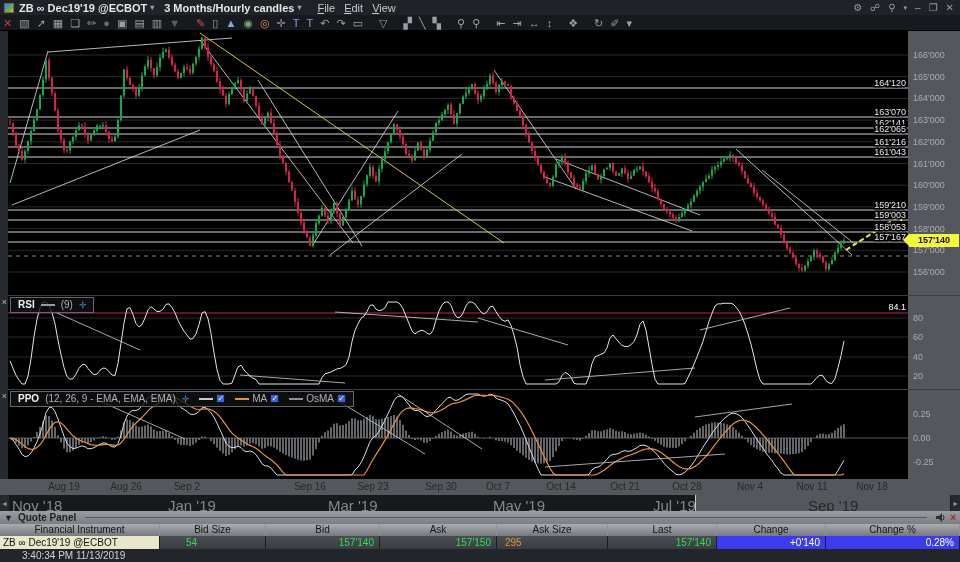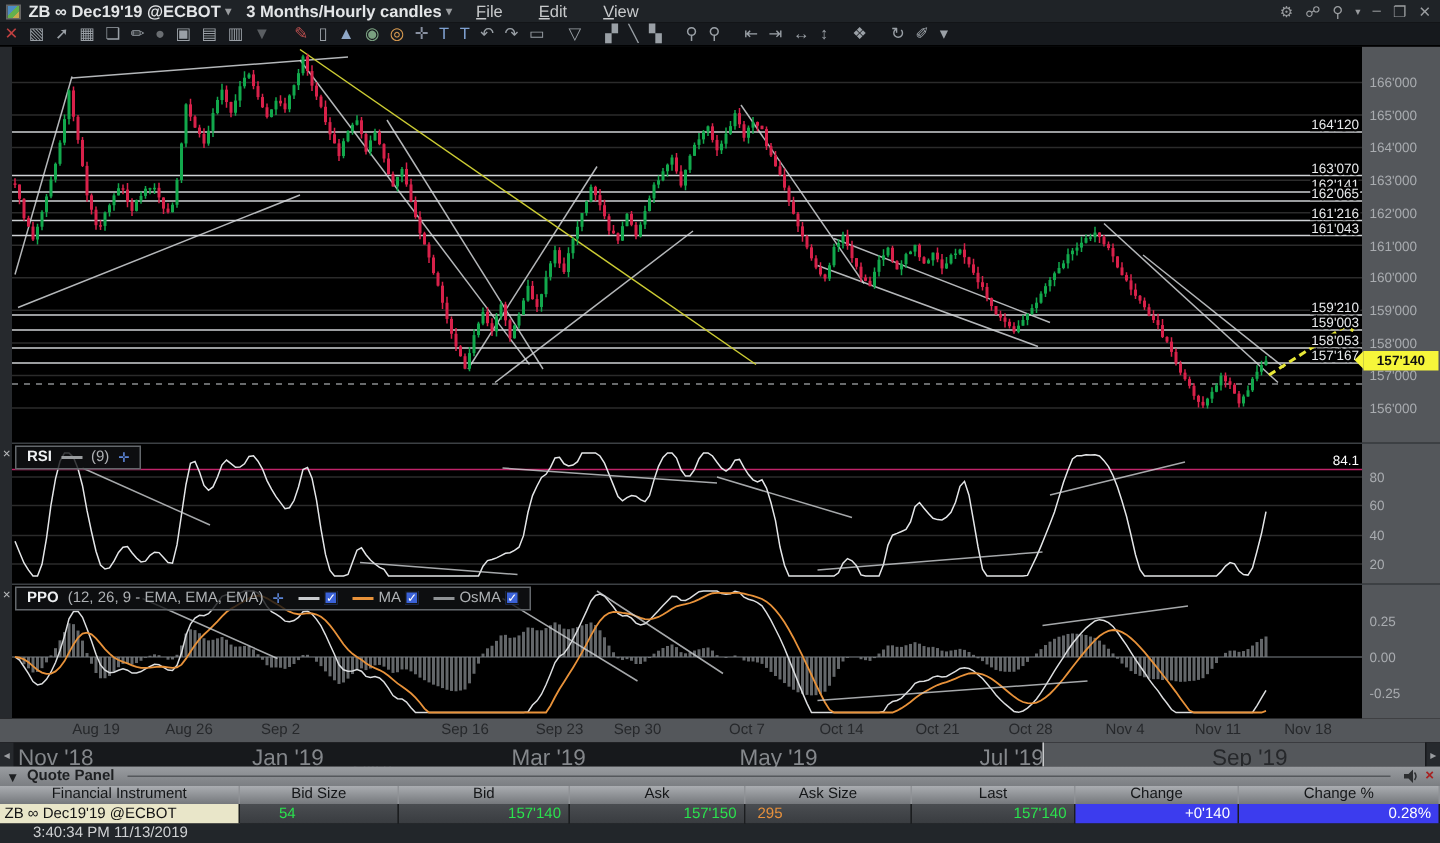--- a/index.html
+++ b/index.html
@@ -5,21 +5,21 @@
   *{box-sizing:border-box;margin:0;padding:0}
   html,body{background:#000}
   body{font-family:"Liberation Sans",sans-serif}
   #app{position:relative;width:960px;height:562px;background:#000;overflow:hidden}
 
   
   .titlebar{position:absolute;left:0;top:0;width:960px;height:15px;background:#1f2327;display:flex;align-items:center;color:#d8dadc;font-size:11px;z-index:20}
   .appicon{width:10px;height:10px;margin:0 5px 0 4px;background:linear-gradient(135deg,#4d8cc4 0 40%,#63b04e 40% 70%,#caa94d 70%);border:1px solid #666}
   .tsel{background:none;border:none;color:#e4e6e8;font-weight:bold;font-size:11px;display:flex;align-items:center;gap:3px;margin-right:10px;cursor:pointer}
   .tsel .car{font-style:normal;color:#9a9da0;font-size:8px}
-  .menus{display:flex;gap:24px;margin-left:6px}
+  .menus{display:flex;gap:9px;margin-left:6px}
   .menu{color:#c8cacc;font-size:11px;cursor:pointer}
   .menu::first-letter{text-decoration:underline}
   .winctl{margin-left:auto;display:flex;align-items:center;gap:8px;padding-right:6px;color:#9a9da0;font-size:10px}
   .winctl span{cursor:pointer}
 
   
   .toolbar{position:absolute;left:0;top:15px;width:960px;height:16px;background:#16191d;display:flex;align-items:center;gap:7px;padding-left:3px;font-size:11px;color:#9aa0a6;z-index:20;border-bottom:1px solid #000}
   .tbi{cursor:pointer;line-height:14px}
   .tbi.gap{margin-left:9px}
 
@@ -1136,37 +1136,37 @@
     </div>
   <div class="price-tag">157'140</div>
 
   <div id="xaxis">
       <span style="left: 64px;">Aug 19</span>
       <span style="left: 126px;">Aug 26</span>
       <span style="left: 187px;">Sep 2</span>
       <span style="left: 248px; margin-top: 26px;">Sep 9</span>
       <span style="left: 310px;">Sep 16</span>
       <span style="left: 373px;">Sep 23</span>
-      <span style="left: 425px;">Sep 30</span>
+      <span style="left: 441px;">Sep 30</span>
       <span style="left: 498px;">Oct 7</span>
       <span style="left: 561px;">Oct 14</span>
       <span style="left: 625px;">Oct 21</span>
       <span style="left: 687px;">Oct 28</span>
       <span style="left: 750px;">Nov 4</span>
       <span style="left: 812px;">Nov 11</span>
       <span style="left: 872px;">Nov 18</span>
     </div>
 
   <div id="timeline">
     <button class="tl-arrow" style="left:0">◂</button>
     <div class="thumb"></div>
     <button class="tl-arrow" style="left:951px">▸</button>
   <span class="tl-lab" style="left: 12px;">Nov '18</span>
       <span class="tl-lab" style="left: 168px;">Jan '19</span>
-      <span class="tl-lab" style="left: 328px; margin-left: 13px;">Mar '19</span>
+      <span class="tl-lab" style="left: 328px;">Mar '19</span>
       <span class="tl-lab" style="left: 493px;">May '19</span>
       <span class="tl-lab" style="left: 653px;">Jul '19</span>
       <span class="tl-lab on-thumb" style="left: 808px;">Sep '19</span>
     </div>
 
   <div class="qp-title">
     <span class="cap">▼</span>
     <span class="ttl">Quote Panel</span>
     <span class="rule"></span>
     <span class="spk">

